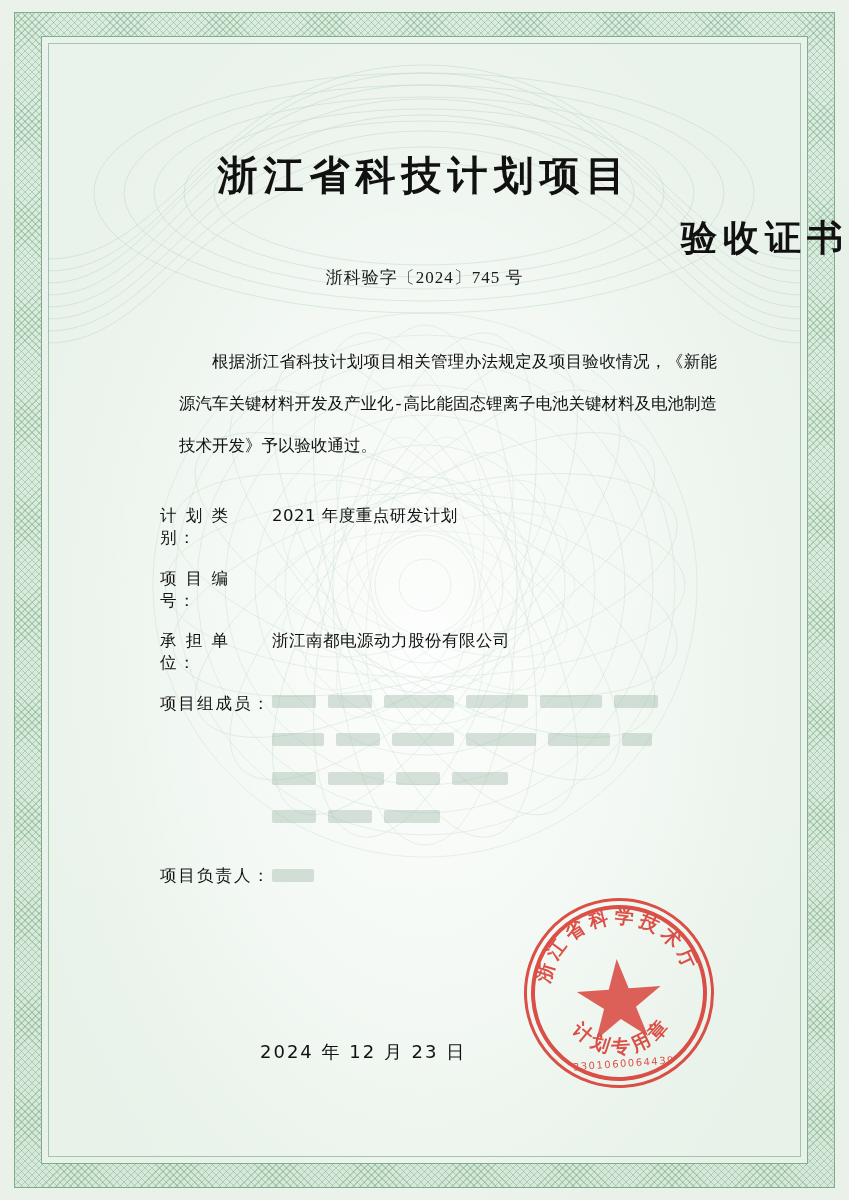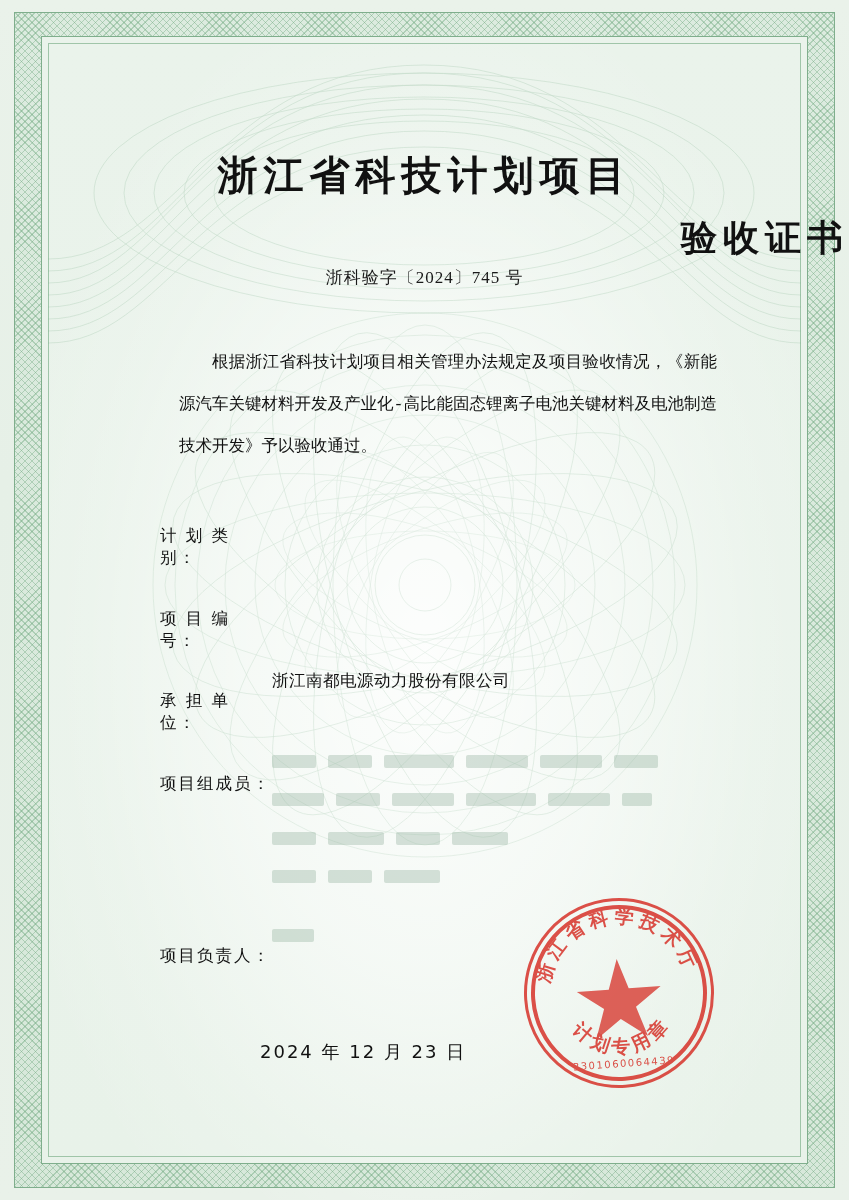--- a/index.html
+++ b/index.html
@@ -84,21 +84,21 @@
   }
 
   .fields{
     position:absolute;left:160px;top:505px;width:600px;
     font-family:"DejaVu Sans", sans-serif;
     font-size:16.5px;color:#111;
   }
   .field-row{display:flex;align-items:flex-start;margin-bottom:18.5px;min-height:22px;}
   .field-label{
     width:112px;flex:0 0 112px;
-    letter-spacing:2px;color:#111;margin-top:20px;
+    letter-spacing:2px;color:#111;
   }
   .field-value{flex:1;color:#111;letter-spacing:.5px;}
 
   
   .redact{
     display:inline-block;height:13px;border-radius:2px;
     background:rgba(150,180,160,.38);
     vertical-align:middle;margin-right:12px;
   }
   .member-line{margin-bottom:22px;line-height:1;white-space:nowrap;}
@@ -191,20 +191,21 @@
     <div class="title-main">浙江省科技计划项目</div>
     <div class="title-sub">验收证书</div>
     <div class="doc-number">浙科验字〔2024〕745 号</div>
 
     <div class="body-text">根据浙江省科技计划项目相关管理办法规定及项目验收情况，《新能源汽车关键材料开发及产业化-高比能固态锂离子电池关键材料及电池制造技术开发》予以验收通过。</div>
 
     <div class="fields">
 
       <div class="field-row">
         <div class="field-label">计 划 类 别：</div>
+        <div class="field-value">2021 年度重点研发计划</div>
       </div>
 
       <div class="field-row">
         <div class="field-label">项 目 编 号：</div>
       </div>
 
       <div class="field-row">
         <div class="field-label">承 担 单 位：</div>
         <div class="field-value">浙江南都电源动力股份有限公司</div>
       </div>

